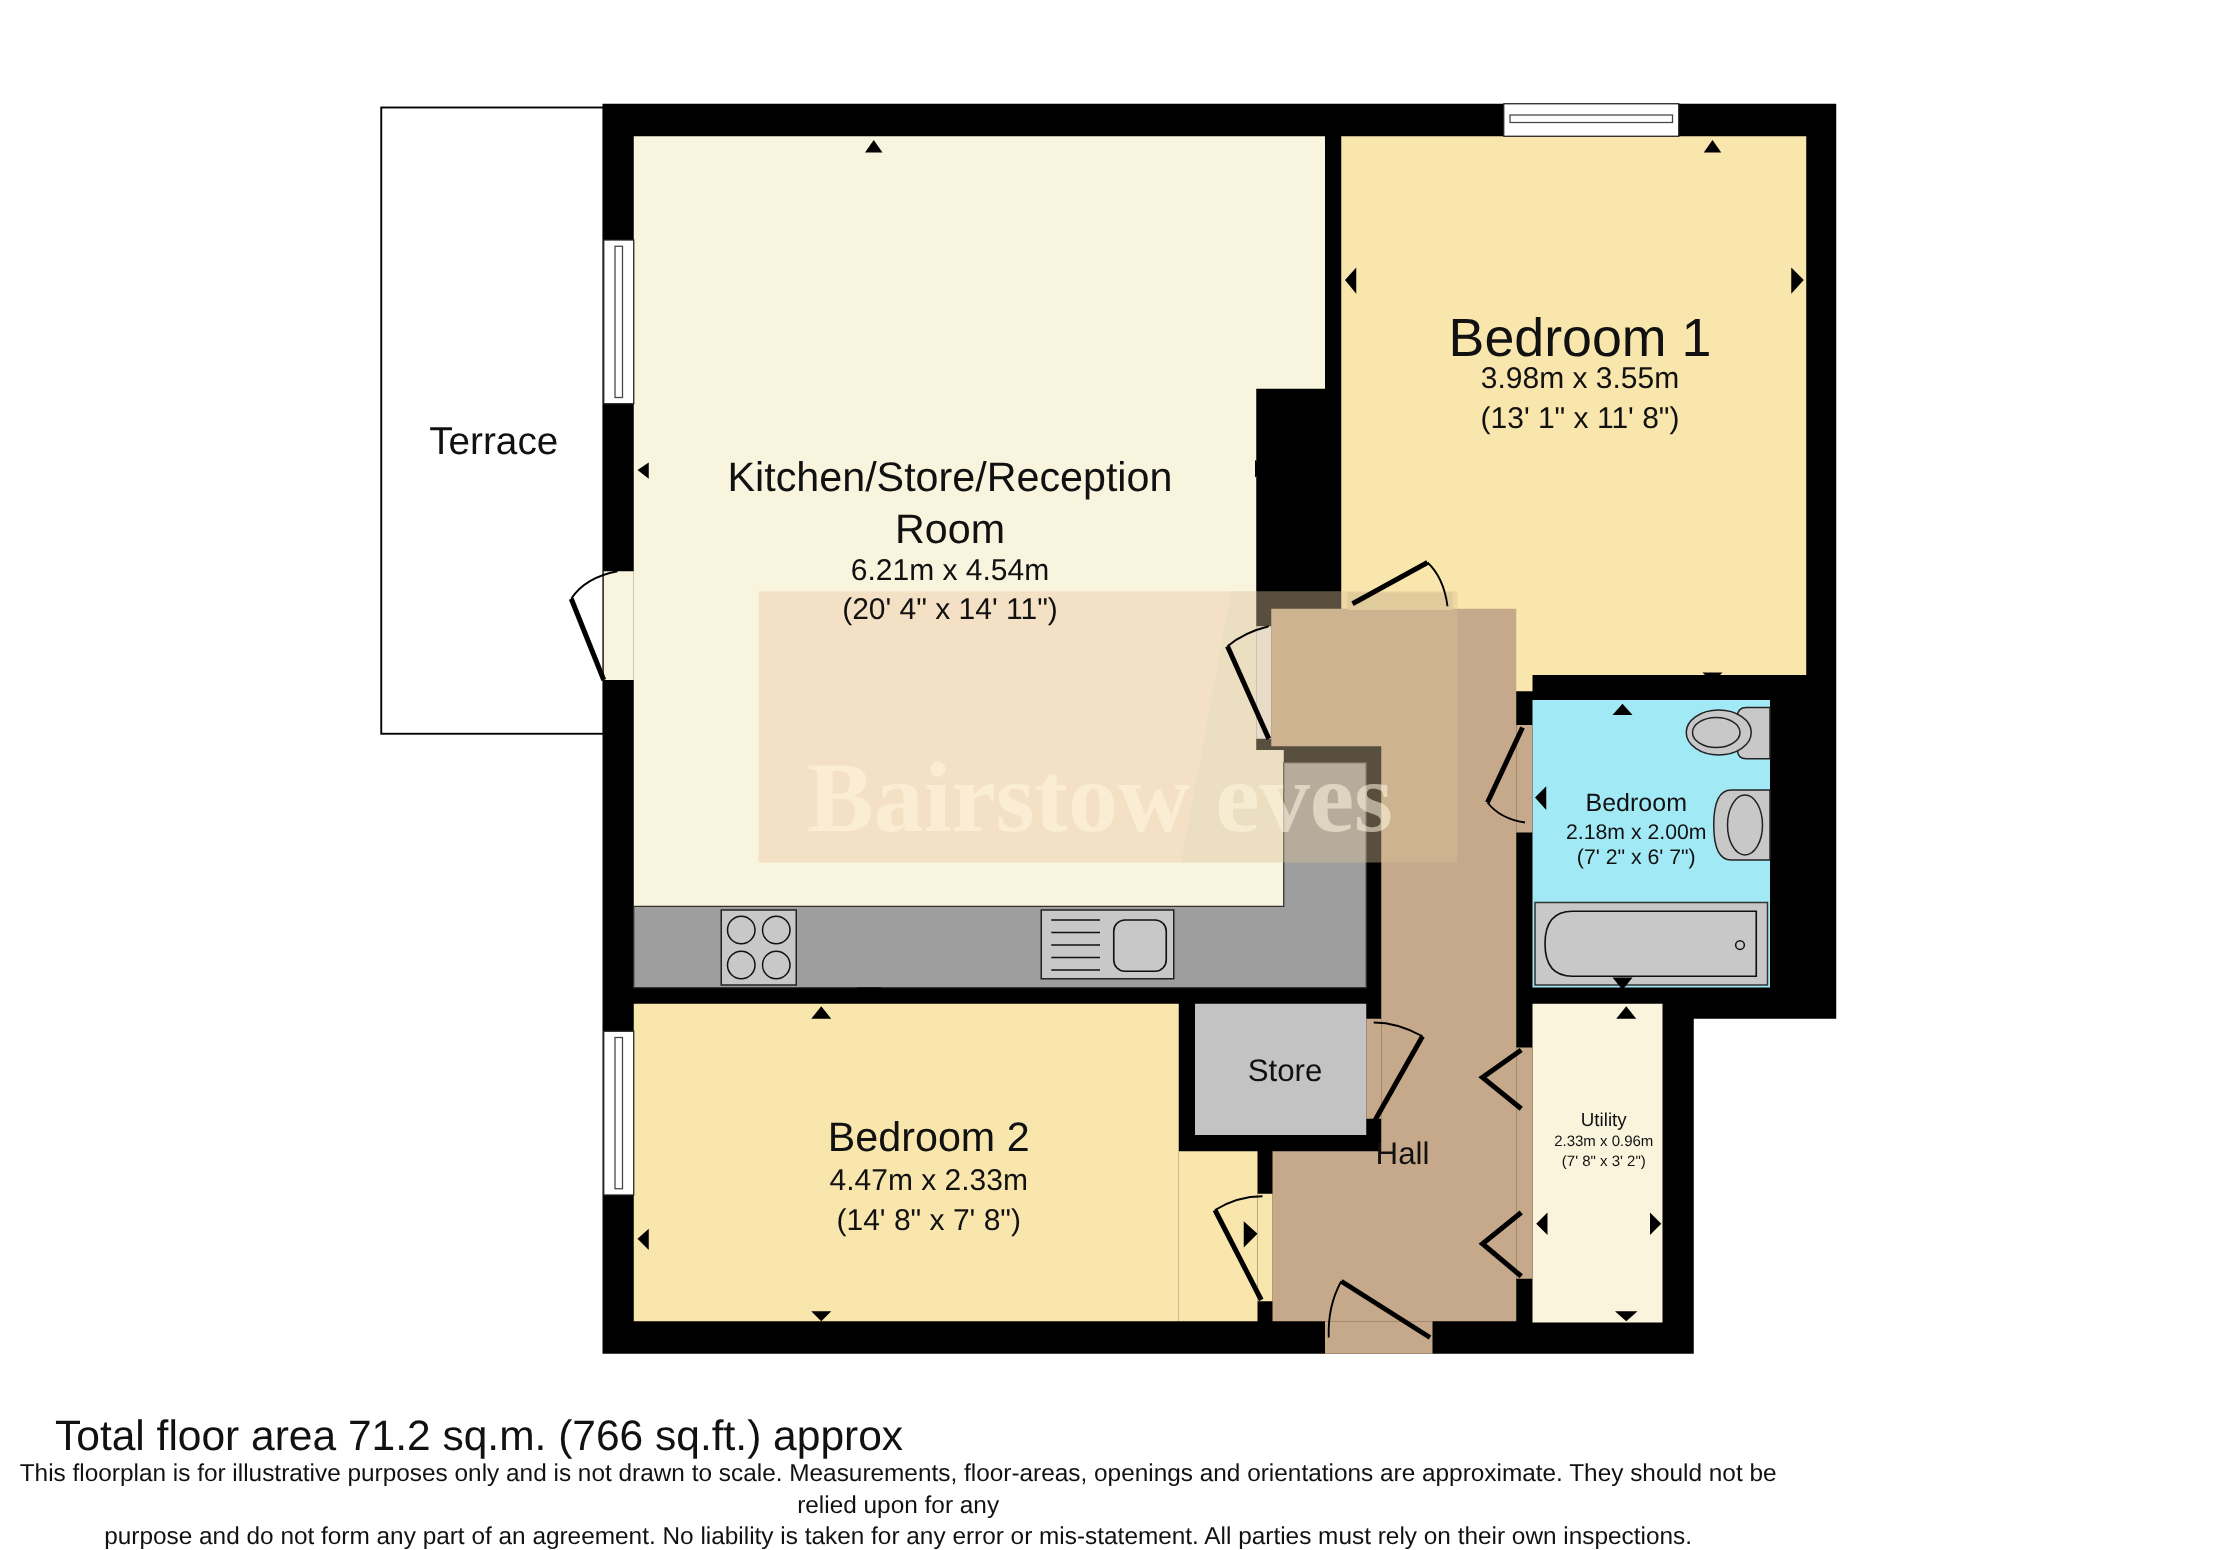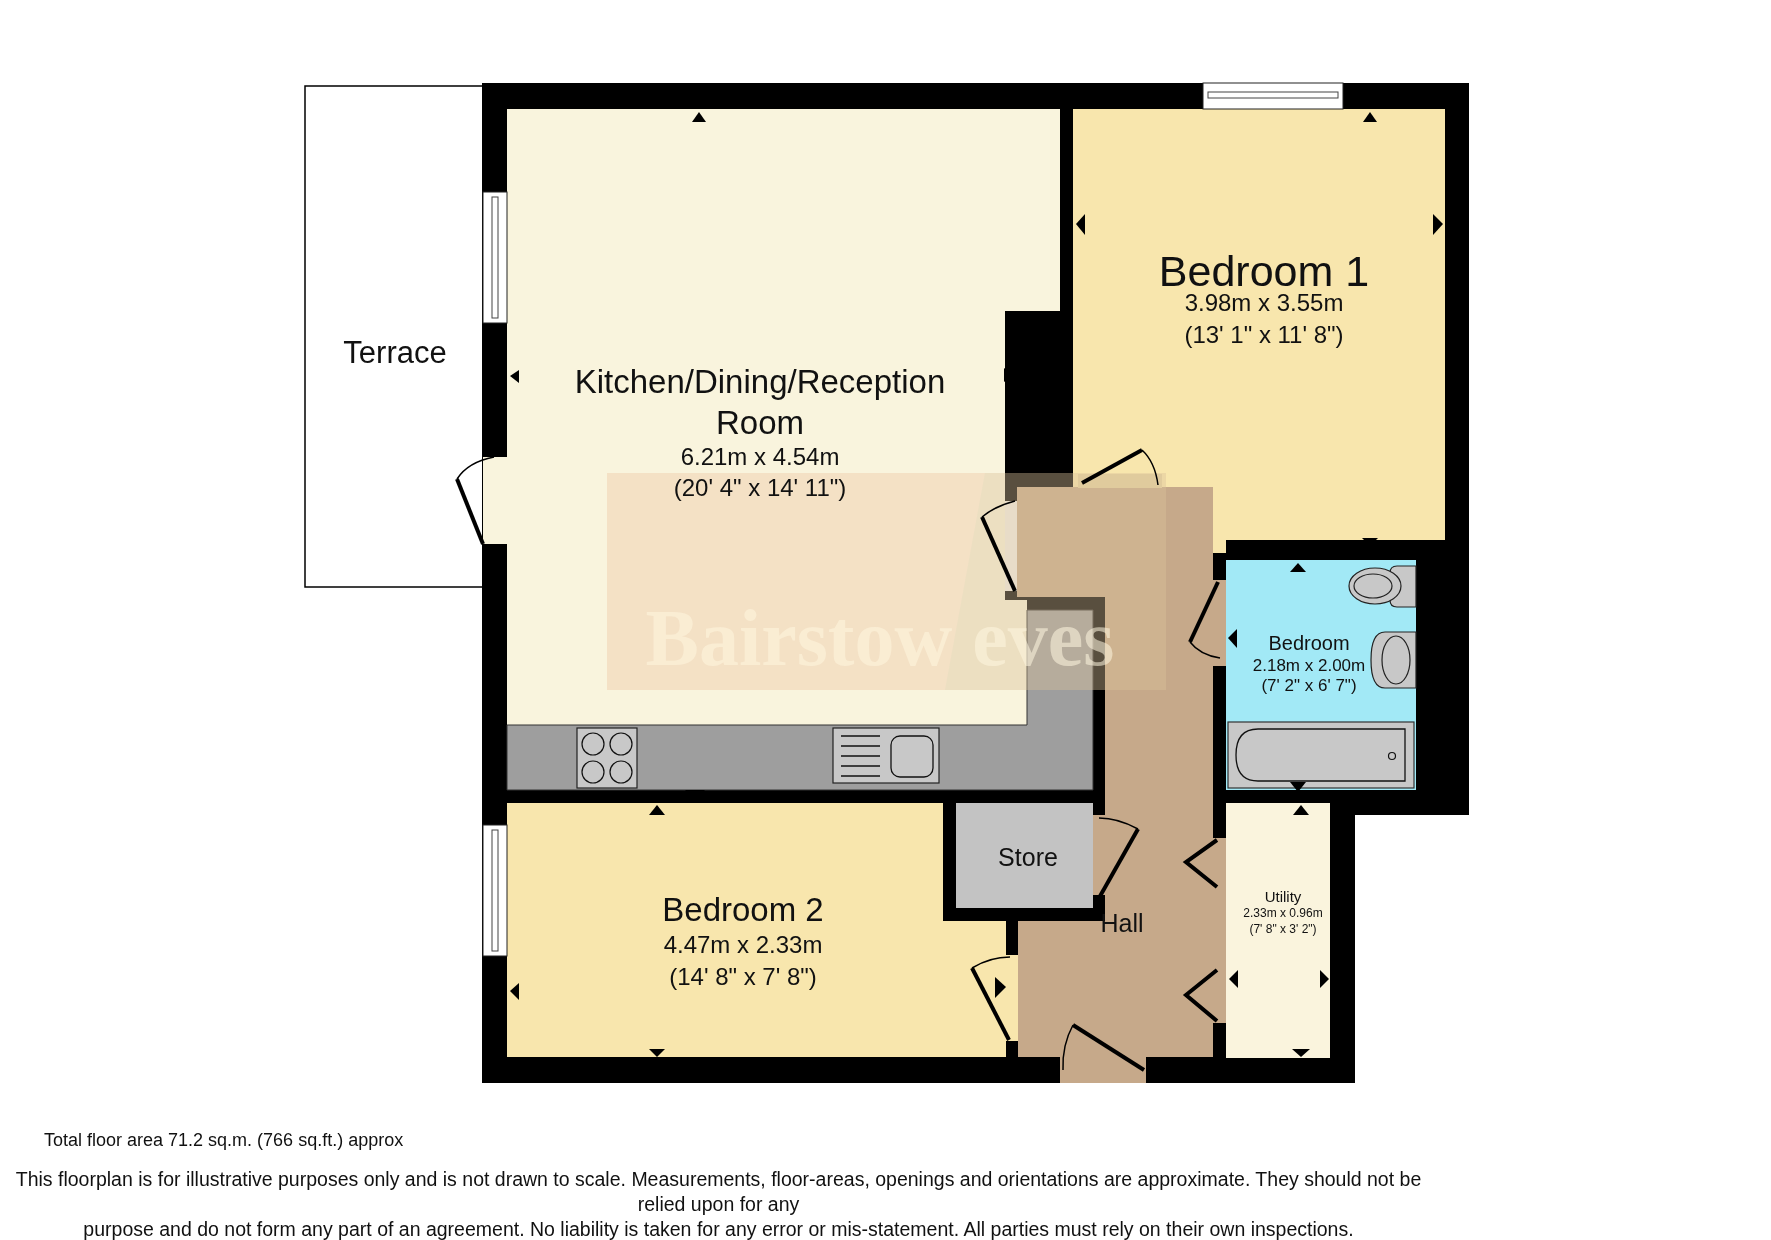--- a/index.html
+++ b/index.html
@@ -1,19 +1,19 @@
 <!DOCTYPE html>
 <html><head>
 <meta charset="utf-8">
 <style>
   html, body { margin:0; padding:0; background:#ffffff; }
   body { width:1771px; height:1240px; position:relative; overflow:hidden; font-family:"Liberation Sans", sans-serif; color:#111; }
   #plan { position:absolute; left:0; top:0; }
   .lbl { position:absolute; text-align:center; white-space:nowrap; transform:translateX(-50%); color:#111; line-height:1; }
-  .footer-total { position:absolute; left:44px; top:1130px; font-size:18px; color:#111; white-space:nowrap; }
+  .footer-total { position:absolute; left:44px; top:1130px; font-size:34px; color:#111; white-space:nowrap; }
   .footer-disc { position:absolute; left:0; width:1437px; top:1167px; font-size:19.5px; text-align:center; line-height:25px; color:#111; }
   .footer-disc span { display:block; }
 </style>
 </head>
 <body>
 
 <svg id="plan" width="1771" height="1240" viewBox="0 0 1771 1240">
 
   <rect x="305" y="86" width="178" height="501" fill="#ffffff" stroke="#000" stroke-width="1.5"></rect>
 
@@ -134,21 +134,21 @@
     <polygon points="1292,1049 1310,1049 1301,1057"></polygon>
     <polygon points="649,815 665,815 657,805"></polygon>
     <polygon points="519,983 519,1000 510,991"></polygon>
     <polygon points="649,1049 665,1049 657,1057"></polygon>
     <polygon points="995,977 995,998 1006,987"></polygon>
   </g>
 </svg>
 
 <div class="lbl" style="left:395px; top:325px; font-size:31px;margin-top:12px;">Terrace</div>
 
-<div class="lbl" style="left:760px; top:365px; font-size:33px;">Kitchen/Dining/Reception</div>
+<div class="lbl" style="left:760px; top:365px; font-size:33px;">Kitchen/Store/Reception</div>
 <div class="lbl" style="left:760px; top:406px; font-size:33px;">Room</div>
 <div class="lbl" style="left:760px; top:445px; font-size:24px;">6.21m x 4.54m</div>
 <div class="lbl" style="left:760px; top:476px; font-size:24px;">(20' 4" x 14' 11")</div>
 
 <div class="lbl" style="left:1264px; top:250px; font-size:43px;">Bedroom 1</div>
 <div class="lbl" style="left:1264px; top:291px; font-size:24px;">3.98m x 3.55m</div>
 <div class="lbl" style="left:1264px; top:323px; font-size:24px;">(13' 1" x 11' 8")</div>
 
 <div class="lbl" style="left:1309px; top:633px; font-size:20px;">Bedroom</div>
 <div class="lbl" style="left:1309px; top:657px; font-size:17px;">2.18m x 2.00m</div>

